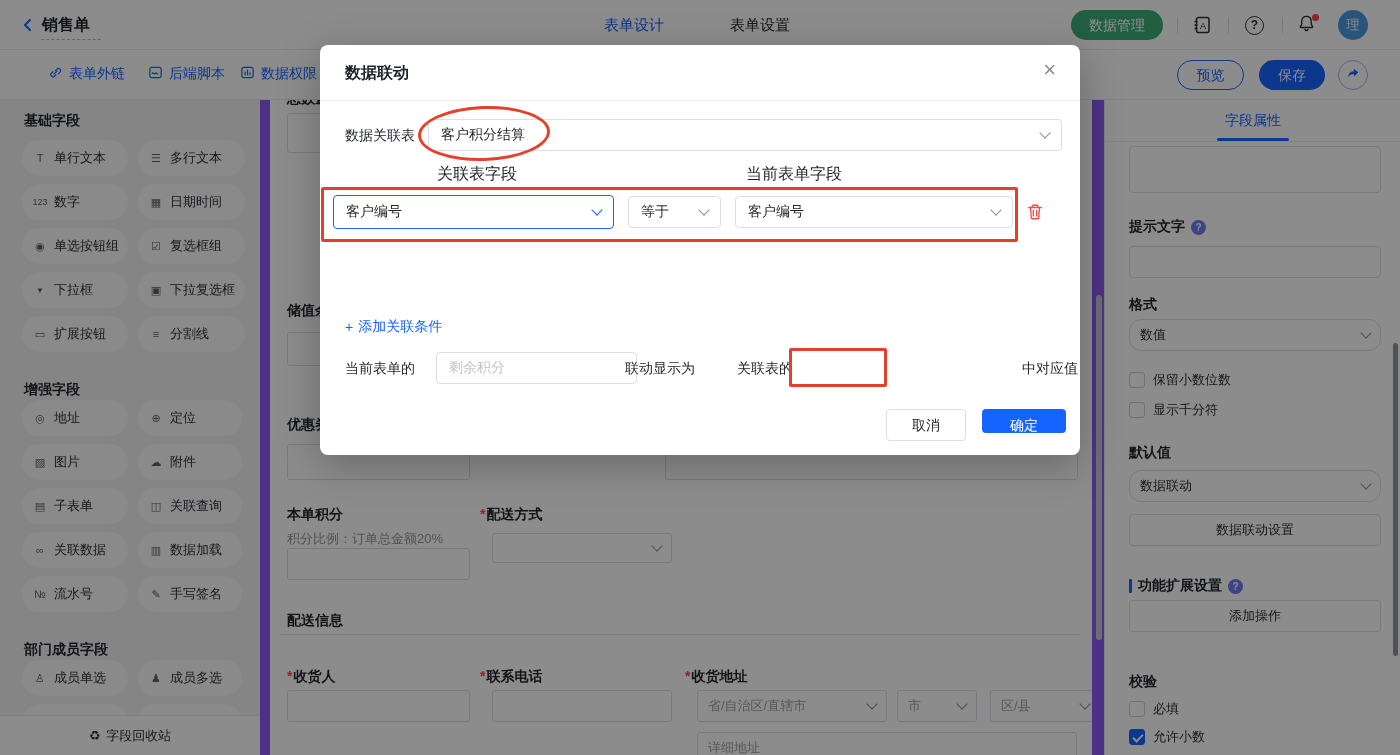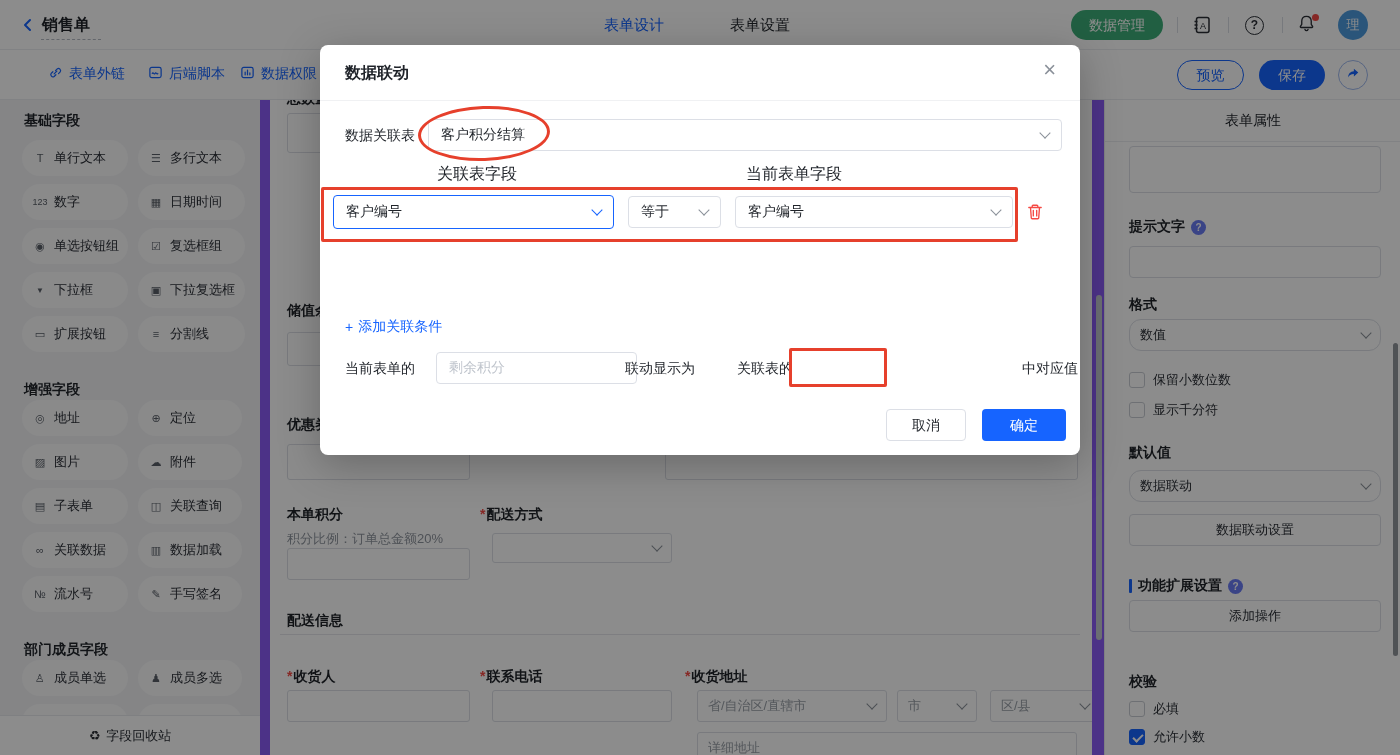--- a/index.html
+++ b/index.html
@@ -86,21 +86,21 @@
   .modal-title{position:absolute;left:25px;top:18px;font-size:16px;font-weight:600;color:var(--dark);}
   .modal-close{position:absolute;right:24px;top:14px;font-size:22px;color:#8A9099;cursor:pointer;line-height:1;}
   .modal-close::after{content:"×";}
   .m-label{position:absolute;font-size:14px;color:var(--dark);}
   .m-select{position:absolute;height:32px;background:#fff;border:1px solid var(--border);border-radius:4px;display:flex;align-items:center;padding:0 12px;font-size:14px;color:var(--dark);cursor:pointer;}
   .m-select.focused{border-color:var(--blue);height:34px;}
   .m-header-txt{position:absolute;top:119px;font-size:16px;color:var(--dark);}
   .add-link{position:absolute;left:25px;top:273px;font-size:14px;color:var(--blue);cursor:pointer;display:flex;gap:5px;align-items:center;}
   .m-input{position:absolute;height:32px;background:#fff;border:1px solid var(--border);border-radius:4px;display:flex;align-items:center;padding:0 12px;font-size:14px;color:#BFC4CC;margin-left:24px;}
   .btn-cancel{position:absolute;left:566px;top:364px;width:80px;height:32px;background:#fff;border:1px solid var(--border);border-radius:4px;font-size:14px;color:var(--dark);text-align:center;line-height:30px;cursor:pointer;}
-  .btn-ok{position:absolute;left:662px;top:364px;width:84px;height:32px;background:var(--blue);border-radius:4px;font-size:14px;color:#fff;text-align:center;line-height:32px;cursor:pointer;}
+  .btn-ok{position:absolute;left:662px;top:364px;width:84px;height:24px;background:var(--blue);border-radius:4px;font-size:14px;color:#fff;text-align:center;line-height:32px;cursor:pointer;}
   .trash{position:absolute;left:706px;top:158px;width:18px;height:18px;cursor:pointer;}
 
   
   .ann{position:absolute;border:3px solid var(--red);z-index:10;pointer-events:none;}
   .ann.ellipse{left:98px;top:61px;width:132px;height:55px;border-radius:50%;transform:rotate(-2deg);}
   .ann.rect1{left:1px;top:142px;width:697px;height:55px;border-radius:2px;}
   .ann.rect2{left:469px;top:303px;width:98px;height:39px;border-radius:2px;}
 </style>
 </head>
 <body>
@@ -335,21 +335,21 @@
       <div class="recycle-bar">
         <span class="ic">♻</span>
         <span>字段回收站</span>
       </div>
     </div>
 
     <span class="inner-scroll"></span>
 
     <div class="panel">
       <div class="panel-tabs">
-        <span class="panel-tab">表单属性</span>
+        <span class="panel-tab active">字段属性</span>
       </div>
 
       <span class="p-input" style="top:46px;height:47px"></span>
 
       <span class="p-label" style="top:118px">
           <span>提示文字</span>
           <span class="help-blue"></span>
         </span>
       <span class="p-input" style="top:146px;height:32px"></span>
 

